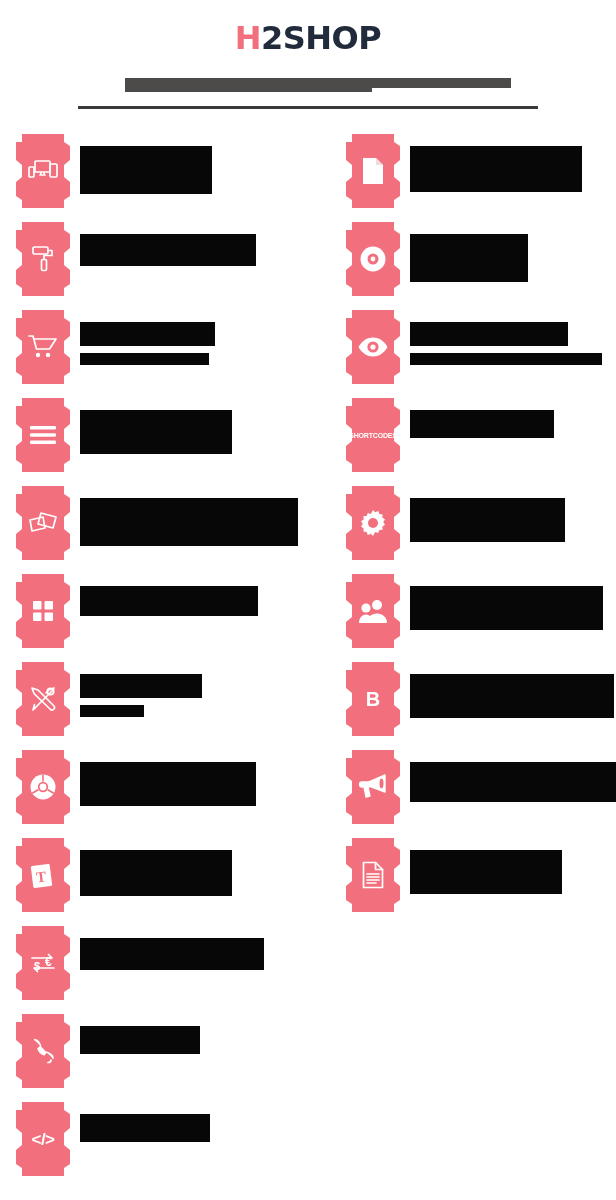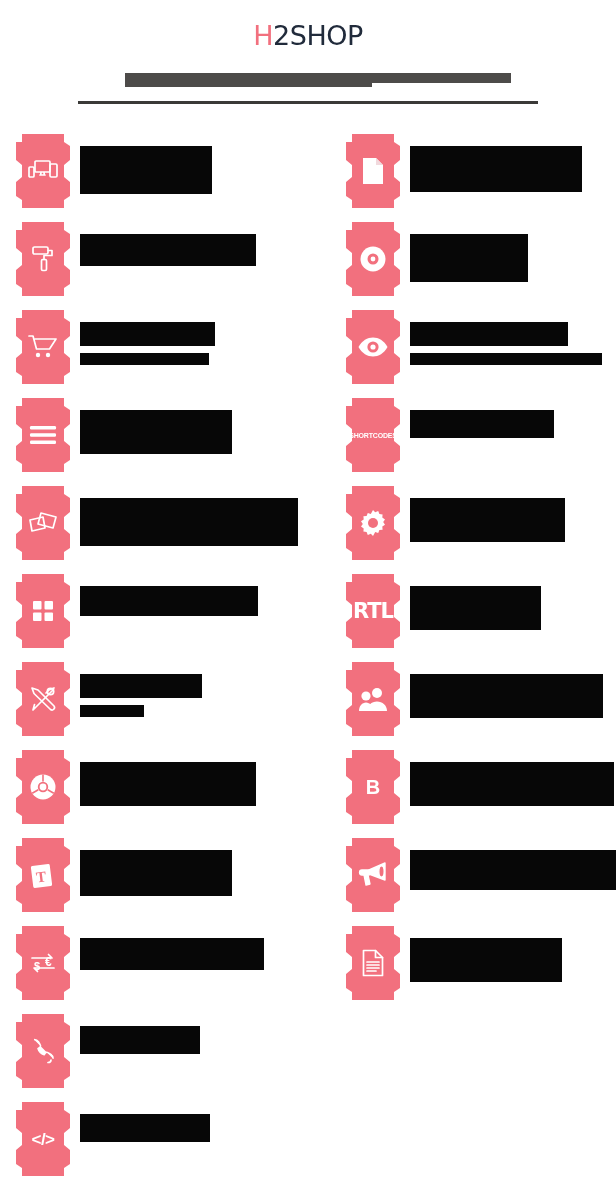--- a/index.html
+++ b/index.html
@@ -22,22 +22,22 @@
 
   
   .header {
     width: 100%;
     padding-top: 22px;
     text-align: center;
   }
 
   .logo {
     font-family: "DejaVu Sans", sans-serif;
-    font-size: 27px;
-    font-weight: normal;
+    font-size: 32px;
+    font-weight: bold;
     letter-spacing: -0.5px;
     line-height: 1;
     display: inline-block;
     white-space: nowrap;
     text-align: center;
   }
   .logo .logo-h { color: #F2707E; }
   .logo .logo-rest { color: #212B3B; }
 
   .subtitle-wrap {
@@ -366,28 +366,20 @@
               <path d="M14 1l2.2 2.3 3-1.2 1.2 3 3.2.3-.3 3.2 2.7 1.8-1.8 2.7 1.8 2.7-2.7 1.8.3 3.2-3.2.3-1.2 3-3-1.2L14 27l-2.2-2.3-3 1.2-1.2-3-3.2-.3.3-3.2L2 17.6l1.8-2.7L2 12.2l2.7-1.8-.3-3.2 3.2-.3 1.2-3 3 1.2z" fill="#fff"></path>
               <circle cx="14" cy="14" r="5" fill="#F2707E"></circle>
             </svg>
           </div>
           <div class="labels">
             <span class="label-bar" style="width: 155px; height: 44px;"></span>
           </div>
         </div>
         <div class="feature">
           <div class="badge">
-            <span class="badge-text big">RTL</span>
-          </div>
-          <div class="labels">
-            <span class="label-bar" style="width: 131px; height: 44px;"></span>
-          </div>
-        </div>
-        <div class="feature">
-          <div class="badge">
             <svg width="30" height="26" viewBox="0 0 30 26">
               <circle cx="19" cy="7" r="5" fill="#fff"></circle>
               <path d="M9 25c0-5.5 4.5-9.5 10-9.5S29 19.5 29 25z" fill="#fff"></path>
               <circle cx="8" cy="10" r="4.6" fill="#fff"></circle>
               <path d="M1 25c0-5 3.2-8.5 7-8.5s7 3.5 7 8.5z" fill="#fff"></path>
             </svg>
           </div>
           <div class="labels">
             <span class="label-bar" style="width: 193px; height: 44px;"></span>
           </div>

